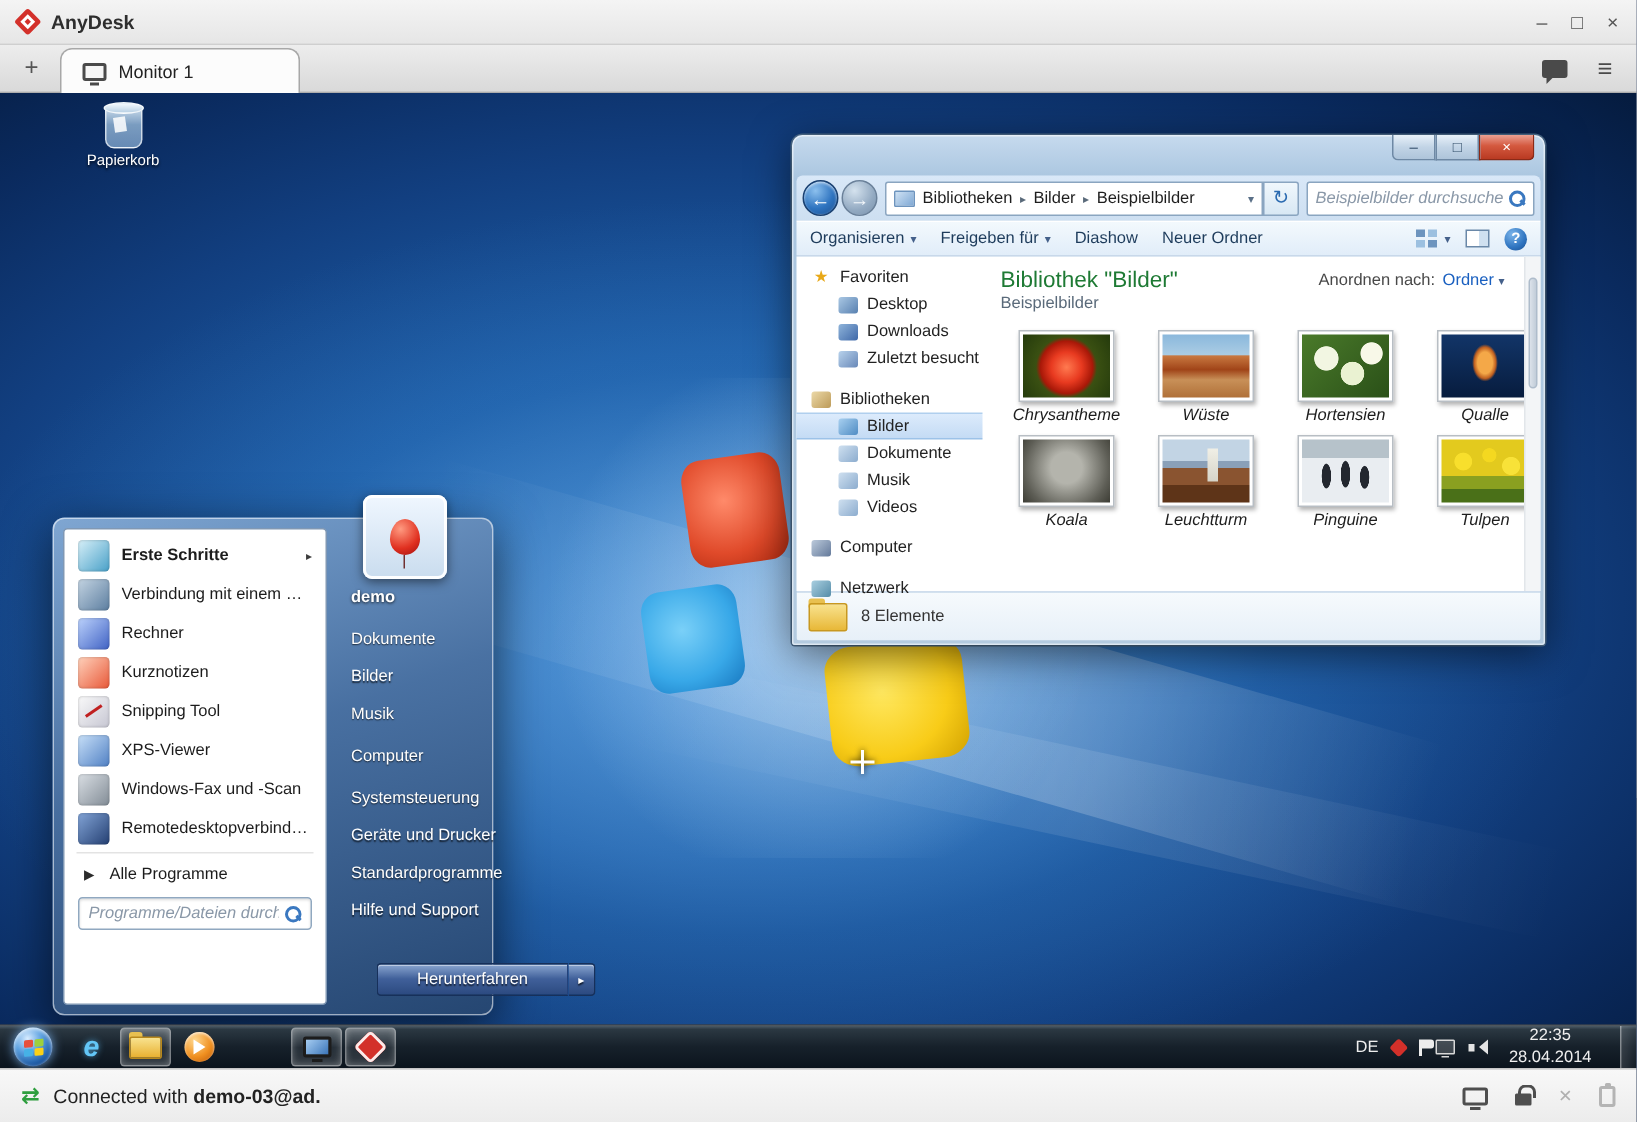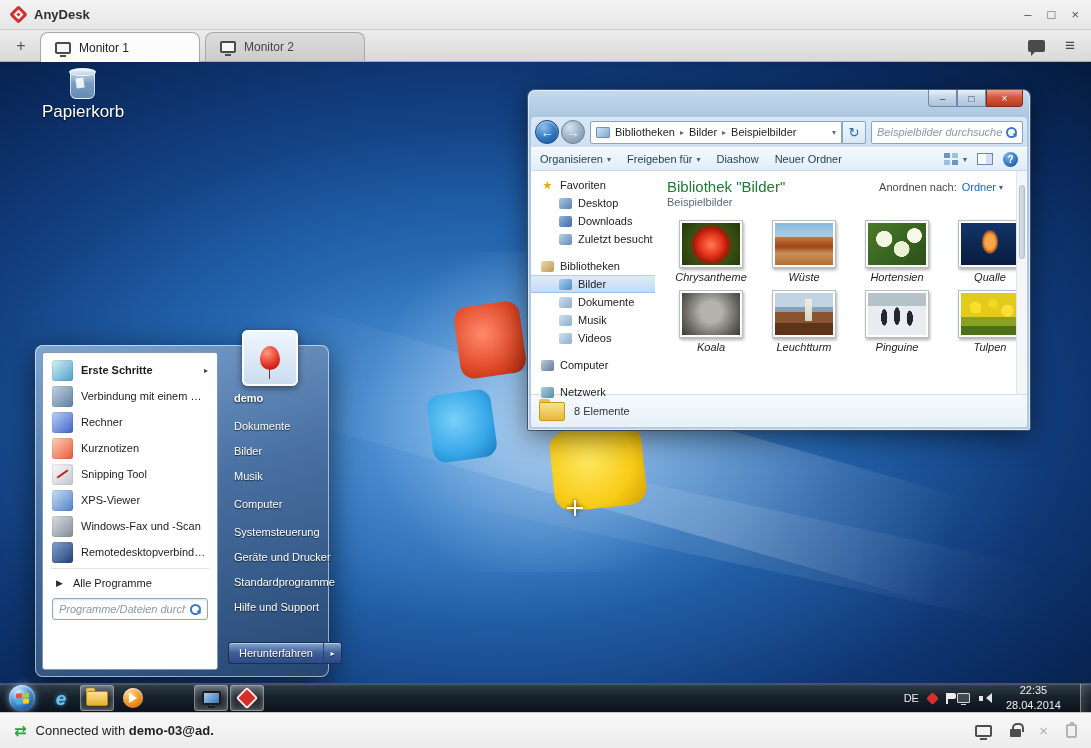--- a/index.html
+++ b/index.html
@@ -55,21 +55,21 @@
   .fp.blue   { left:430px; top:330px; width:64px; height:68px; transform:rotate(-8deg);
                background:radial-gradient(circle at 40% 40%, #7ad0f8, #38a8e8 60%, #1878c0); }
   .fp.yellow { left:552px; top:366px; width:92px; height:80px; transform:rotate(-6deg);
                background:radial-gradient(circle at 40% 40%, #ffe860, #f8cc18 60%, #d0a000); }
 
   .cursor-move { position:absolute; left:567px; top:438px; width:16px; height:16px; filter:drop-shadow(0 0 2px rgba(0,0,0,.8)); }
   .cursor-move::before { content:''; position:absolute; left:7px; top:0; width:2px; height:16px; background:#fff; }
   .cursor-move::after  { content:''; position:absolute; top:7px; left:0; height:2px; width:16px; background:#fff; }
 
   
-  .recycle { position:absolute; left:42px; top:8px; width:80px; text-align:center; color:#fff; font-size:17px;
+  .recycle { position:absolute; left:42px; top:8px; width:80px; text-align:center; color:#fff; font-size:10px;
              text-shadow:0 1px 2px rgba(0,0,0,.85); }
   .bin-ic { width:25px; height:29px; margin:0 auto 3px; position:relative; border-radius:3px 3px 6px 6px;
     background:linear-gradient(180deg, rgba(225,240,252,.92), rgba(160,195,225,.75) 45%, rgba(120,155,195,.85));
     border:1px solid rgba(255,255,255,.65); }
   .bin-ic::before { content:''; position:absolute; left:-2px; right:-2px; top:-3px; height:6px; border-radius:50%;
     background:linear-gradient(180deg,#f4faff,#b8d0e4); border:1px solid rgba(255,255,255,.7); }
   .bin-ic::after { content:''; position:absolute; left:5px; top:7px; width:8px; height:10px; background:rgba(255,255,255,.85); transform:rotate(-8deg); }
 
   
   .explorer { position:absolute; left:528px; top:28px; width:502px; height:340px; border-radius:7px 7px 2px 2px;
@@ -220,21 +220,21 @@
              background:radial-gradient(circle at 35% 28%, #ff9a80, #e03020 60%, #a01010); }
   .balloon::after { content:''; position:absolute; left:9px; bottom:-9px; width:1px; height:9px; background:#703030; }
   .sm-user { margin:36px 0 9px 6px; font-size:11px; font-weight:bold; text-shadow:0 1px 2px rgba(0,0,0,.8); }
   .sm-ritem { height:25px; display:flex; align-items:center; padding-left:6px; font-size:11px;
               text-shadow:0 1px 1px rgba(0,0,0,.7); border-radius:3px; }
   .rgap { margin-top:3px; }
   .sm-shutdown { margin-top:auto; margin-bottom:4px; display:flex; align-self:flex-start; }
   .sd-main, .sd-arrow { height:22px; display:flex; align-items:center; color:#fff; font-size:11px;
       background:linear-gradient(180deg,#8aa6d0,#40609a 48%,#2c4a80); border:1px solid #17305a;
       box-shadow:inset 0 1px 0 rgba(255,255,255,.45); text-shadow:0 1px 1px rgba(0,0,0,.7); }
-  .sd-main { padding:0 10px; border-radius:3px 0 0 3px; border-right:1px solid #24427a; }
+  .sd-main { padding:0 26px; border-radius:3px 0 0 3px; border-right:1px solid #24427a;margin-left:23px; }
   .sd-arrow { width:18px; justify-content:center; border-left:none; border-radius:0 3px 3px 0; font-size:8px; }
 
   
   .taskbar { position:absolute; left:0; right:0; bottom:0; height:29px; display:flex; align-items:center;
     background:linear-gradient(180deg,#4b5a66 0%,#2b3842 8%,#17212b 48%,#0b141d 100%);
     border-top:1px solid rgba(255,255,255,.28); padding-right:0; }
   .orb { width:26px; height:26px; border-radius:50%; margin:0 9px 0 9px; position:relative; flex:none;
     background:radial-gradient(circle at 36% 28%, #d8ecff, #5aa0e0 38%, #1a56a0 72%, #0a2c60);
     box-shadow:0 0 7px rgba(130,190,255,.8), inset 0 1px 3px rgba(255,255,255,.9);
     display:flex; align-items:center; justify-content:center; }
@@ -303,24 +303,20 @@
       <span>×</span>
     </span>
   </div>
 
   <div class="tabbar">
     <span class="newtab">+</span>
     <div class="tab active">
       <span class="mon-ic"></span>
       <span>Monitor 1</span>
     </div>
-    <div class="tab inactive">
-      <span class="mon-ic"></span>
-      <span>Monitor 2</span>
-    </div>
     <div class="tab-right">
       <span class="chat-ic"></span>
       <span class="menu-ic">≡</span>
     </div>
   </div>
 
   <div class="remote">
     <div class="wallpaper">
       <div class="streak1"></div>
       <div class="streak2"></div>

